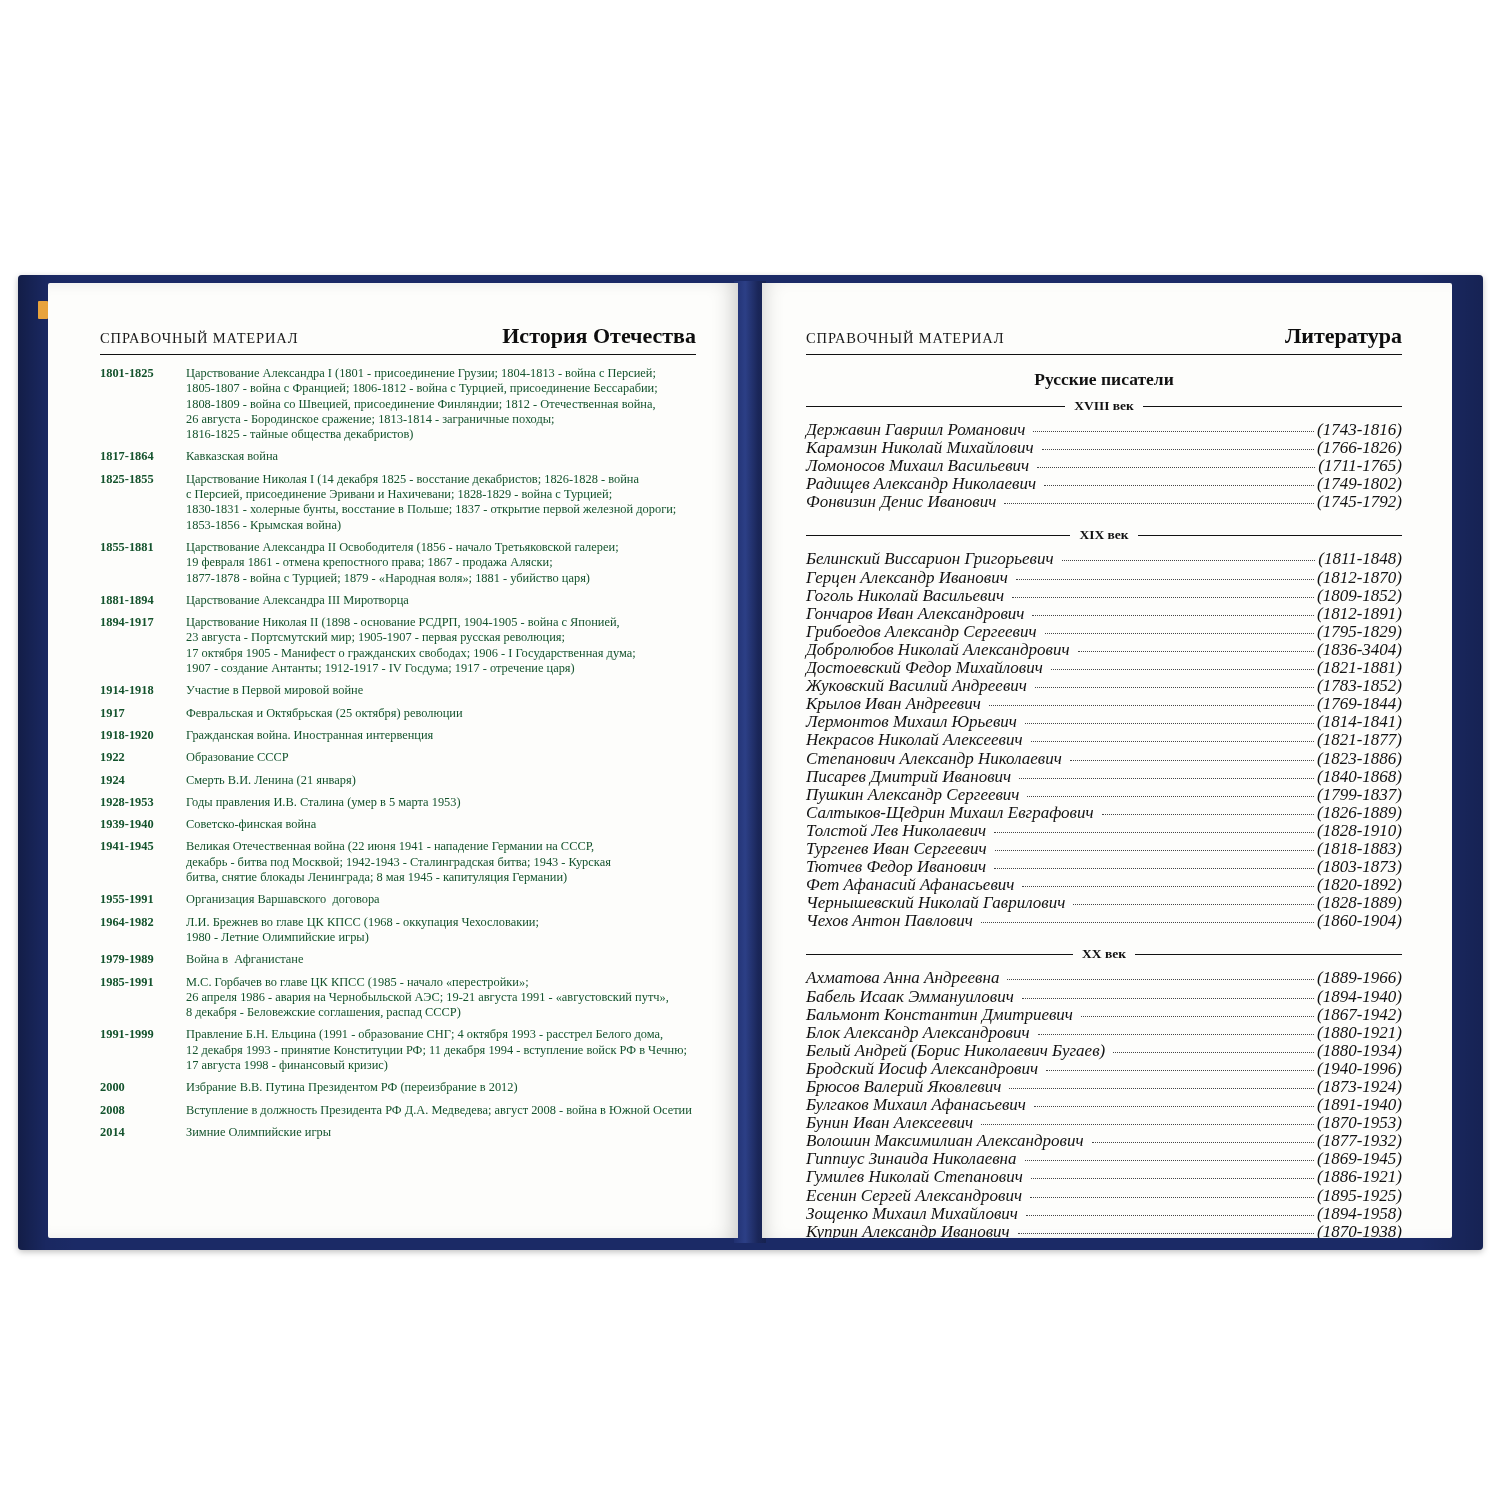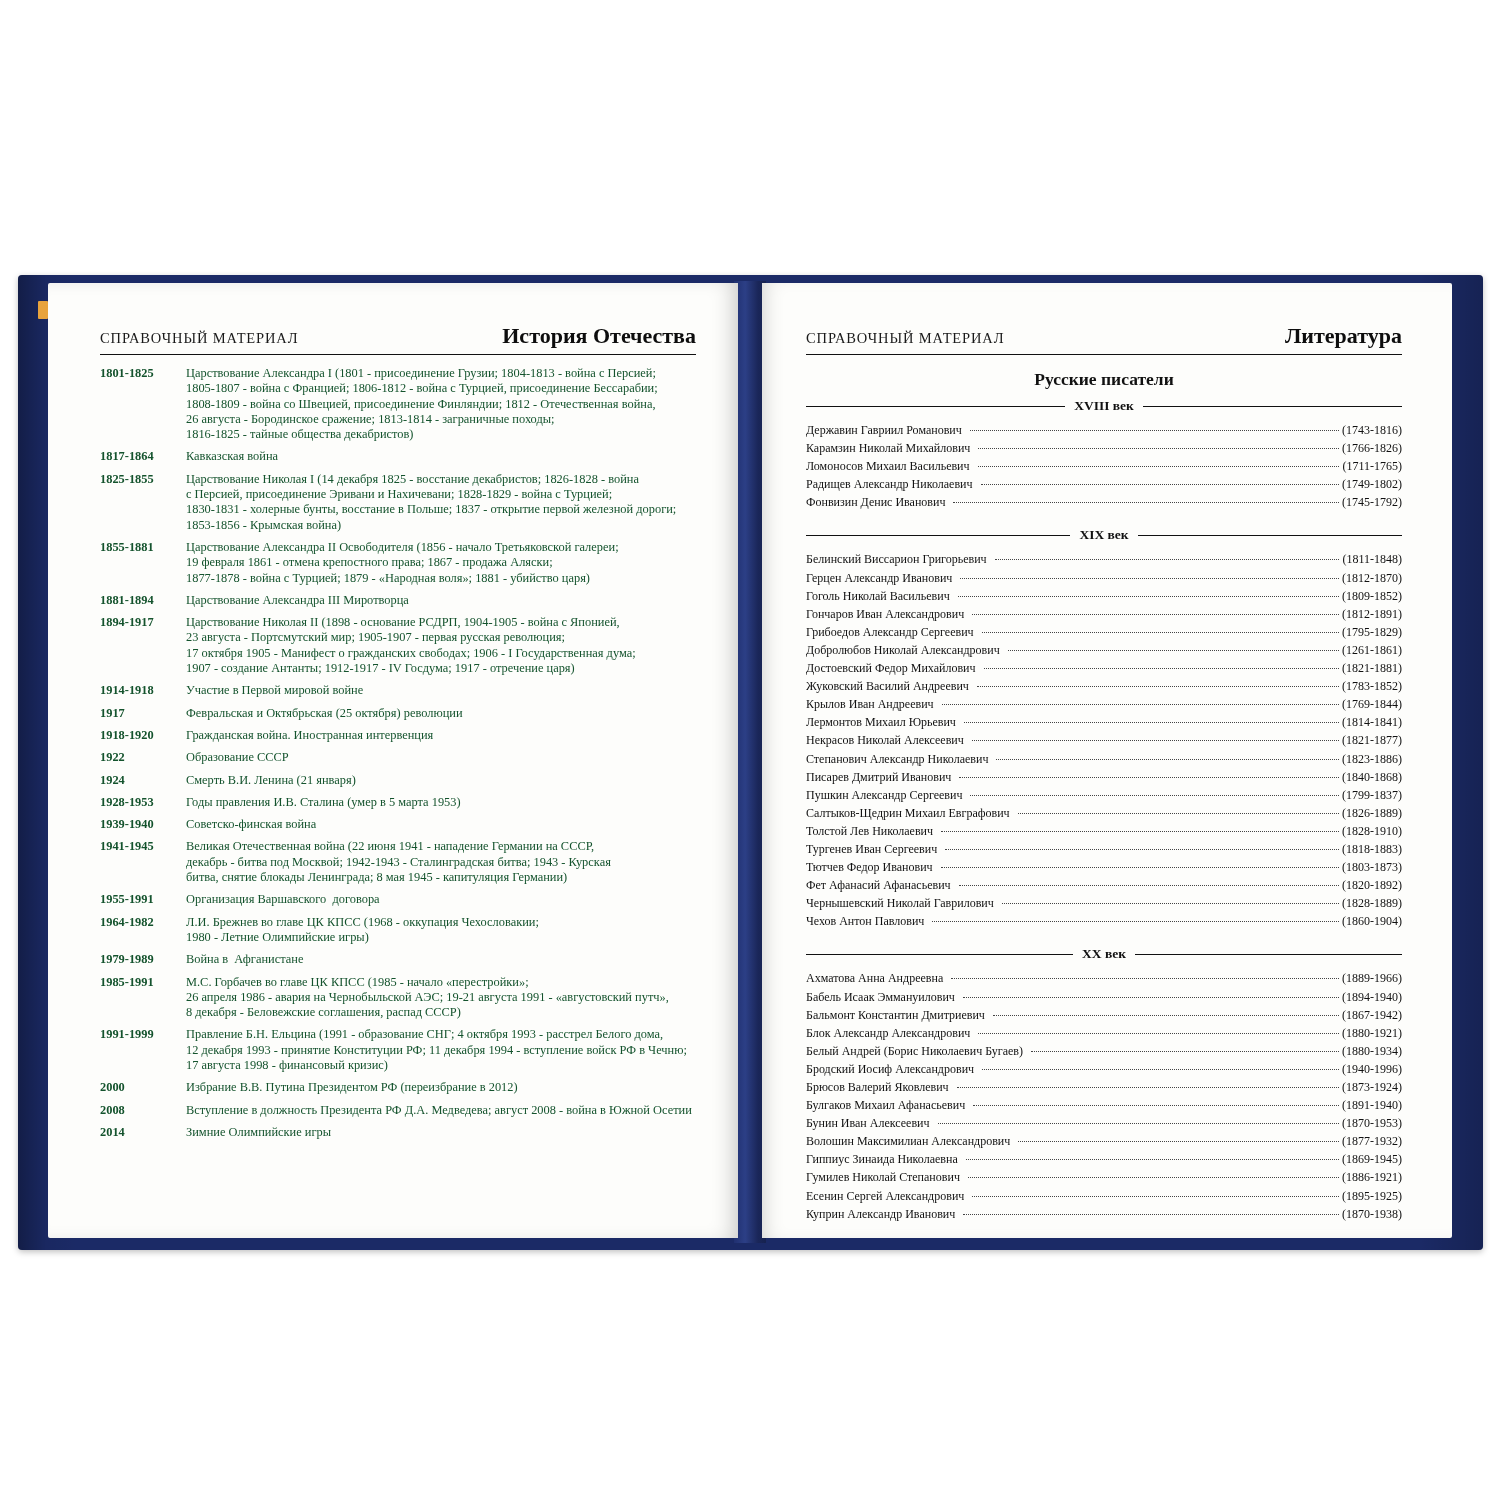--- a/index.html
+++ b/index.html
@@ -161,24 +161,25 @@
   .century.first { margin-top: 2px; }
 
   ul.writers {
     list-style: none;
     margin: 0 0 16px 0;
     padding: 0;
   }
   ul.writers li {
     display: flex;
     align-items: baseline;
-    font-size: 12px;
+    font-size: 17px;
     line-height: 18.1px;
     color: #111;
     white-space: nowrap;
+    font-style: italic;
   }
   ul.writers li .nm { flex: 0 0 auto; padding-right: 5px; }
   ul.writers li .dots {
     flex: 1 1 auto;
     overflow: hidden;
     height: 12px;
     border-bottom: 1.5px dotted #444;
     transform: translateY(-3px);
     margin: 0 3px;
   }
@@ -424,21 +425,21 @@
               <span class="yr">(1812-1891)</span>
             </li>
             <li>
               <span class="nm">Грибоедов Александр Сергеевич</span>
               <span class="dots"></span>
               <span class="yr">(1795-1829)</span>
             </li>
             <li>
               <span class="nm">Добролюбов Николай Александрович</span>
               <span class="dots"></span>
-              <span class="yr">(1261-1861)</span>
+              <span class="yr">(1836-3404)</span>
             </li>
             <li>
               <span class="nm">Достоевский Федор Михайлович</span>
               <span class="dots"></span>
               <span class="yr">(1821-1881)</span>
             </li>
             <li>
               <span class="nm">Жуковский Василий Андреевич</span>
               <span class="dots"></span>
               <span class="yr">(1783-1852)</span>
@@ -574,20 +575,25 @@
               <span class="nm">Гумилев Николай Степанович</span>
               <span class="dots"></span>
               <span class="yr">(1886-1921)</span>
             </li>
             <li>
               <span class="nm">Есенин Сергей Александрович</span>
               <span class="dots"></span>
               <span class="yr">(1895-1925)</span>
             </li>
             <li>
+              <span class="nm">Зощенко Михаил Михайлович</span>
+              <span class="dots"></span>
+              <span class="yr">(1894-1958)</span>
+            </li>
+            <li>
               <span class="nm">Куприн Александр Иванович</span>
               <span class="dots"></span>
               <span class="yr">(1870-1938)</span>
             </li>
           </ul>
         </div>
     </div>
   </div>
 </div>
 

